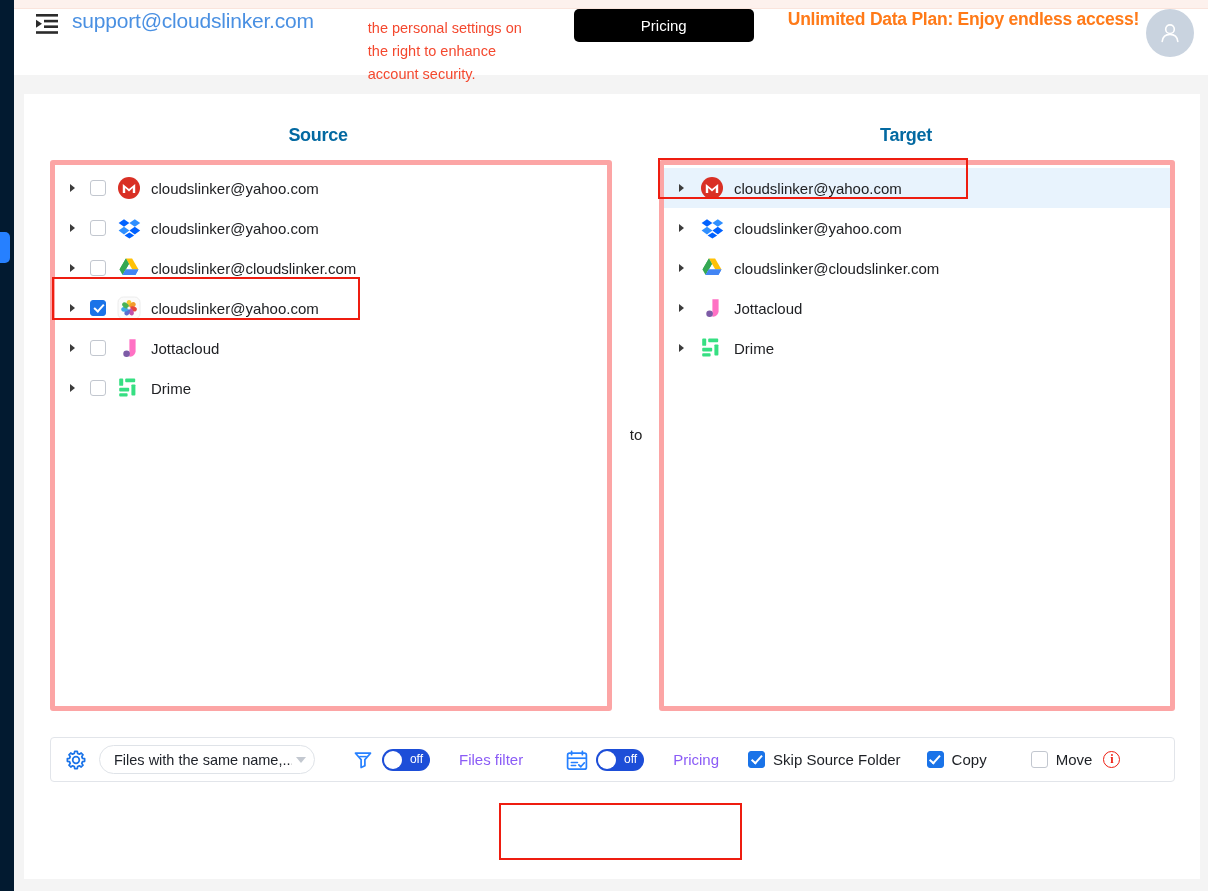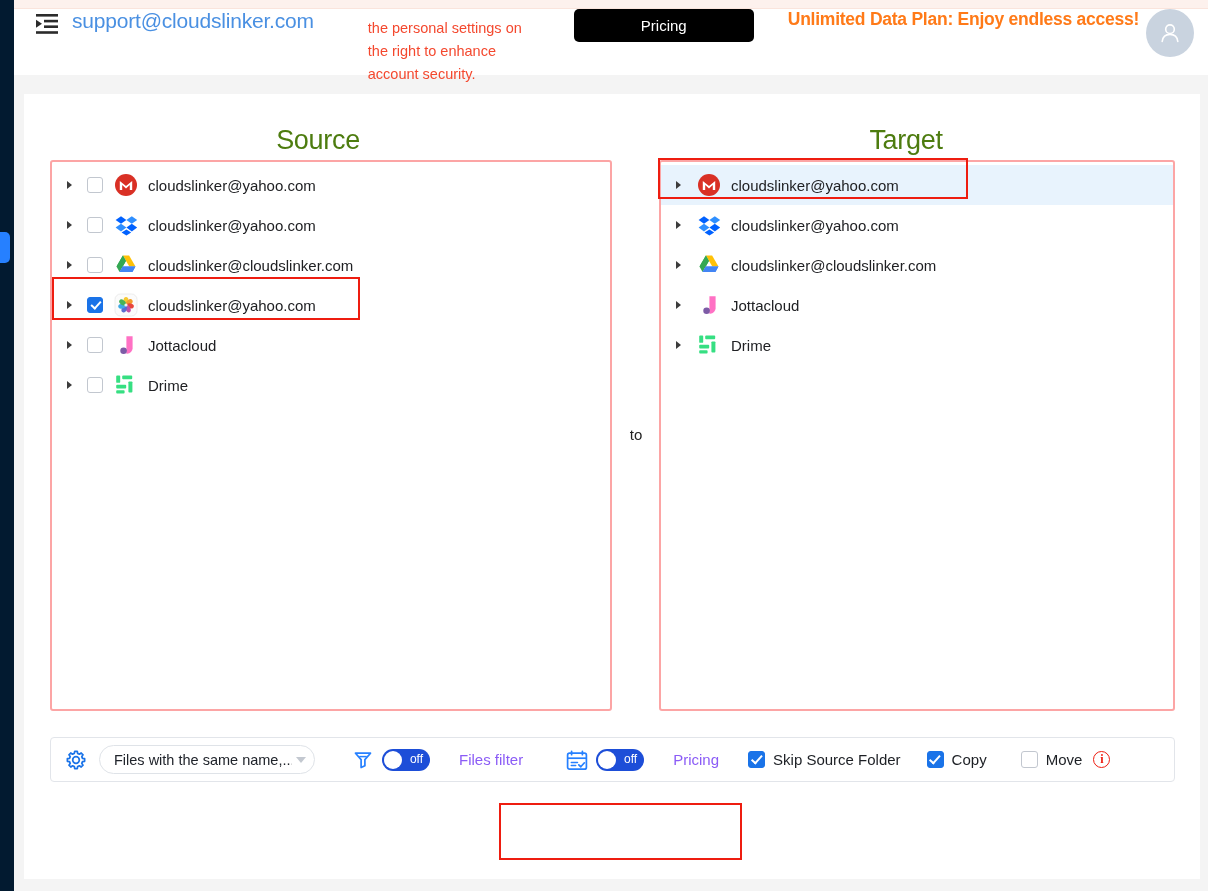--- a/index.html
+++ b/index.html
@@ -111,32 +111,32 @@
     width: 1176px; height: 785px;
     background: #ffffff;
   }
 
   .panels {
     position: absolute;
     left: 0; top: 0; width: 1176px;
   }
   .panel-heading {
     position: absolute;
-    font-size: 27px; font-weight: normal; color: #4d7c0f;
+    font-size: 18px; font-weight: bold; color: #0369a1;
     top: 31px;
     letter-spacing: -0.3px;
   }
   .panel-heading.src { left: 0; width: 588px; text-align: center; }
   .panel-heading.tgt { left: 588px; width: 588px; text-align: center; }
 
   .listbox {
     position: absolute;
     top: 66px;
     height: 551px;
-    border: 2px solid #fca5a5;
+    border: 5px solid #fca5a5;
     border-radius: 3px;
     background: #ffffff;
     overflow: hidden;
   }
   .listbox.src { left: 26px; width: 562px; }
   .listbox.tgt { left: 635px; width: 516px; }
 
   .to-label {
     position: absolute;
     left: 588px; top: 332px;
@@ -549,21 +549,21 @@
       <div class="chk-wrap" style="margin-left:29px;">
         <span class="chk on"></span>
         <span class="chk-label">Skip Source Folder</span>
       </div>
 
       <div class="chk-wrap" style="margin-left:26px;">
         <span class="chk on"></span>
         <span class="chk-label">Copy</span>
       </div>
 
-      <div class="chk-wrap" style="margin-left:18px;padding-left:16px;">
+      <div class="chk-wrap" style="margin-left:28px;padding-left:16px;">
         <span class="chk"></span>
         <span class="chk-label">Move</span>
       </div>
 
       <div class="info-i">i</div>
     </div>
 
   </div>
 
   <div class="card-bottom-edge"></div>

